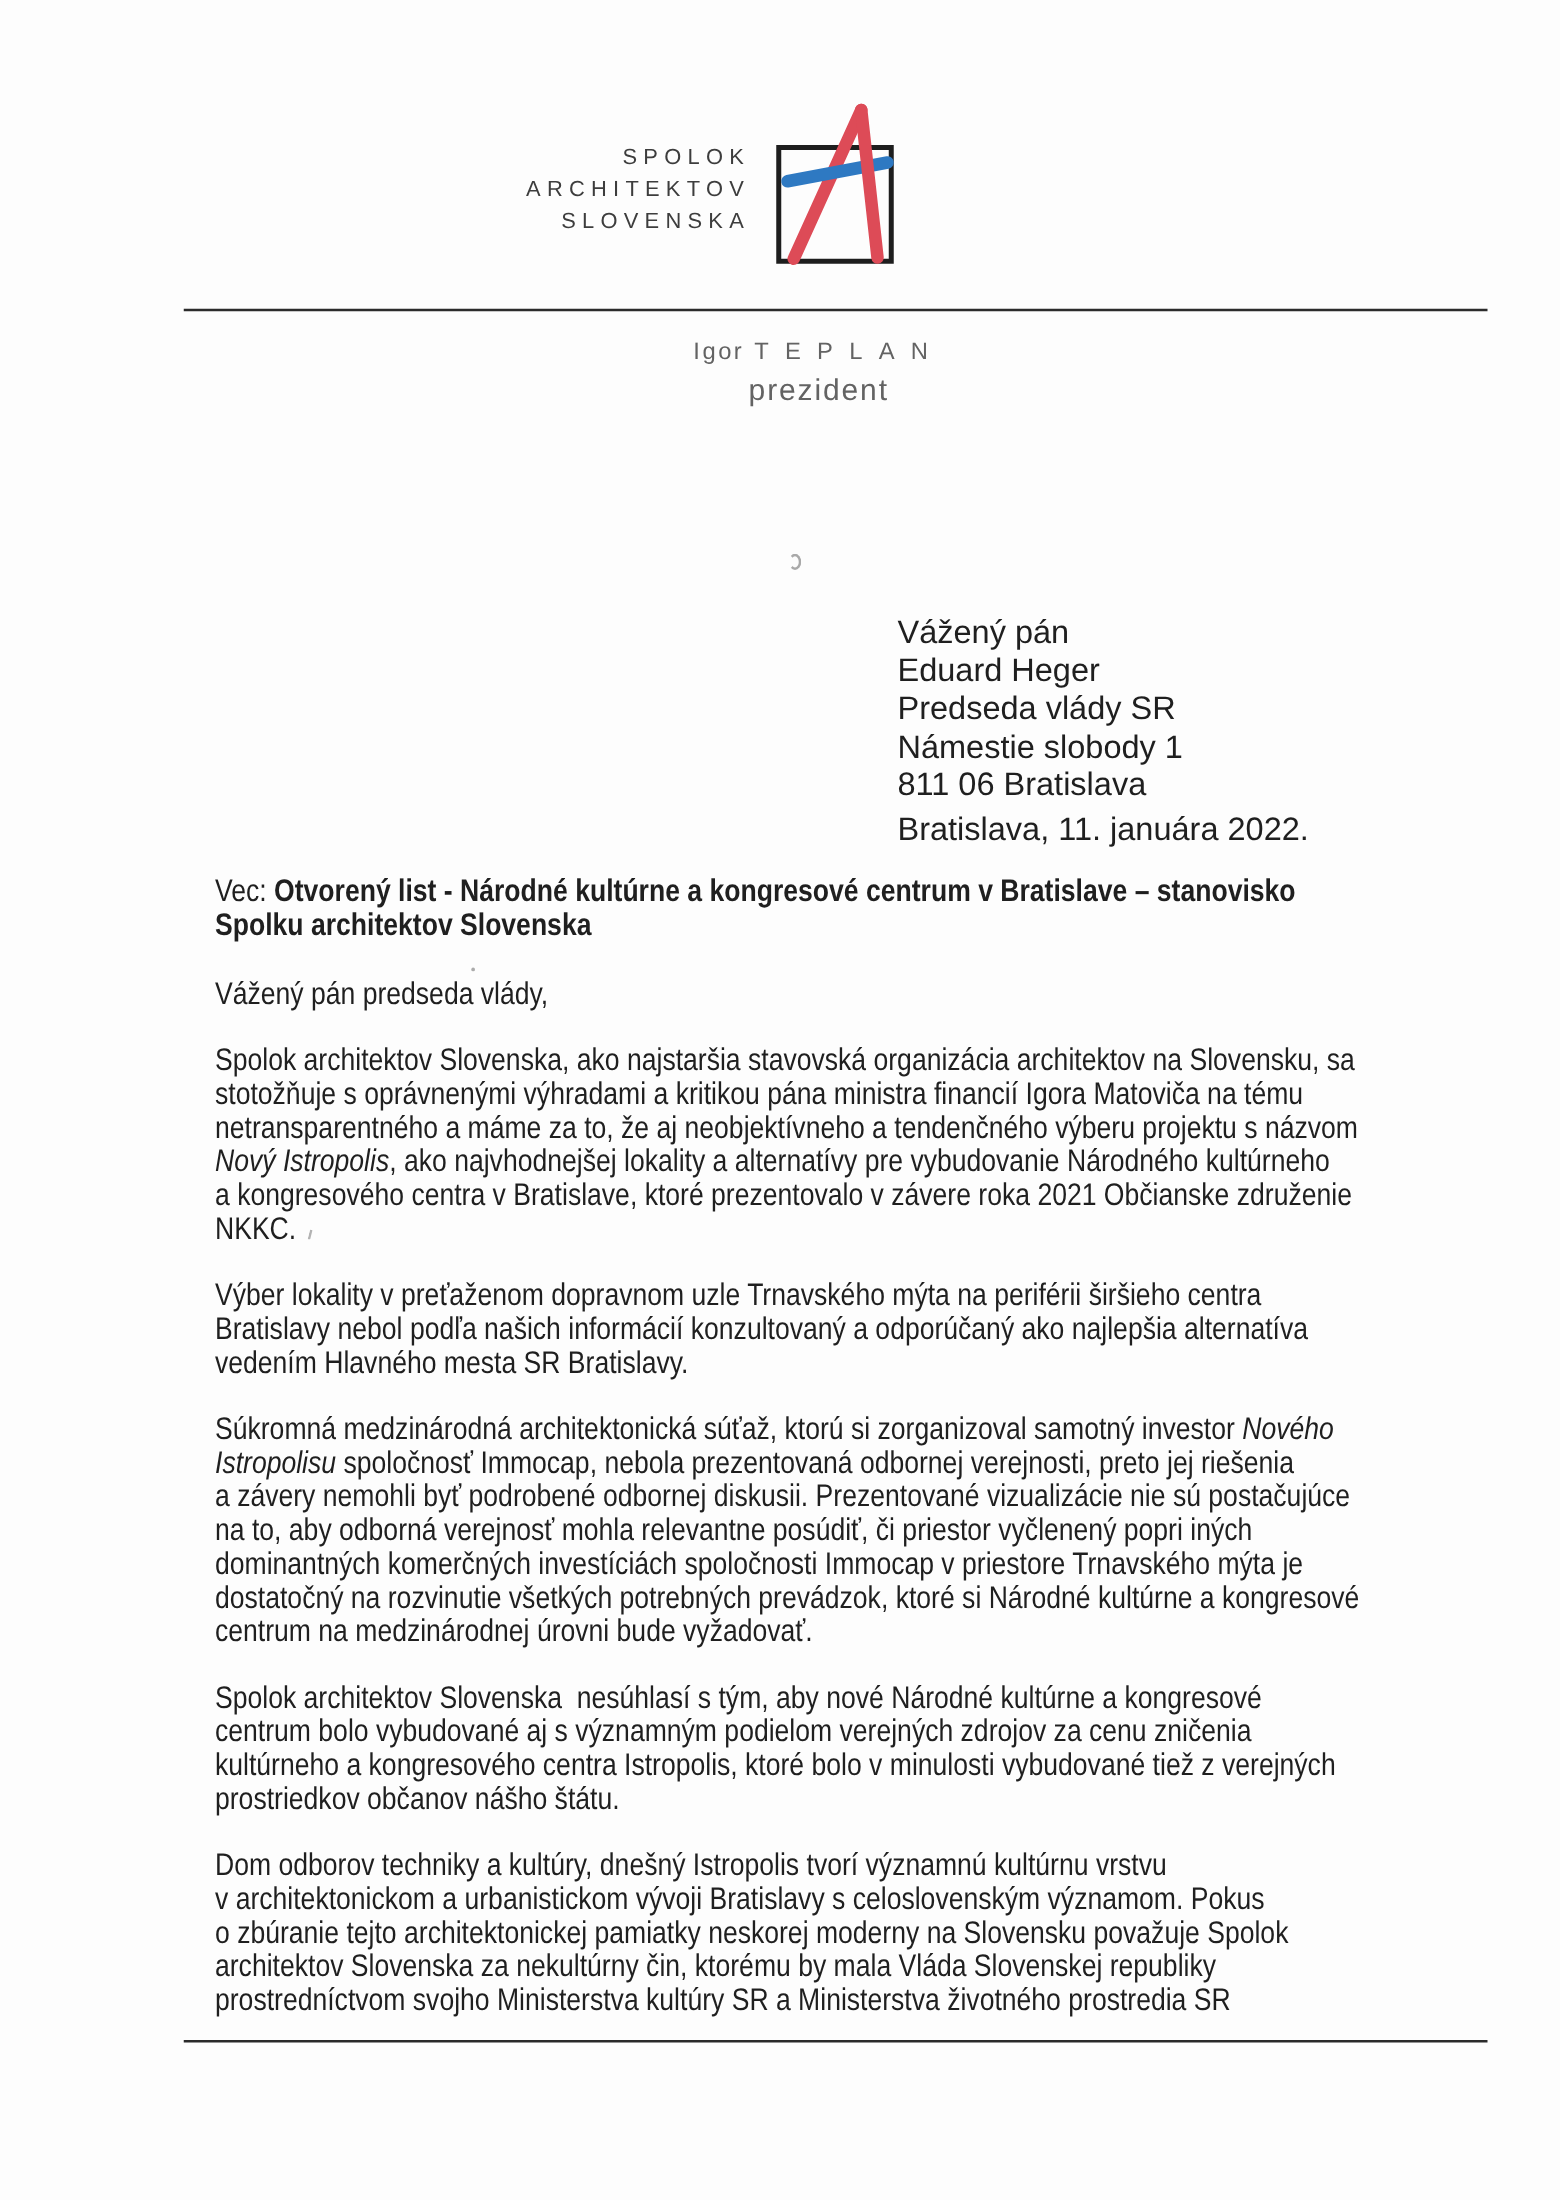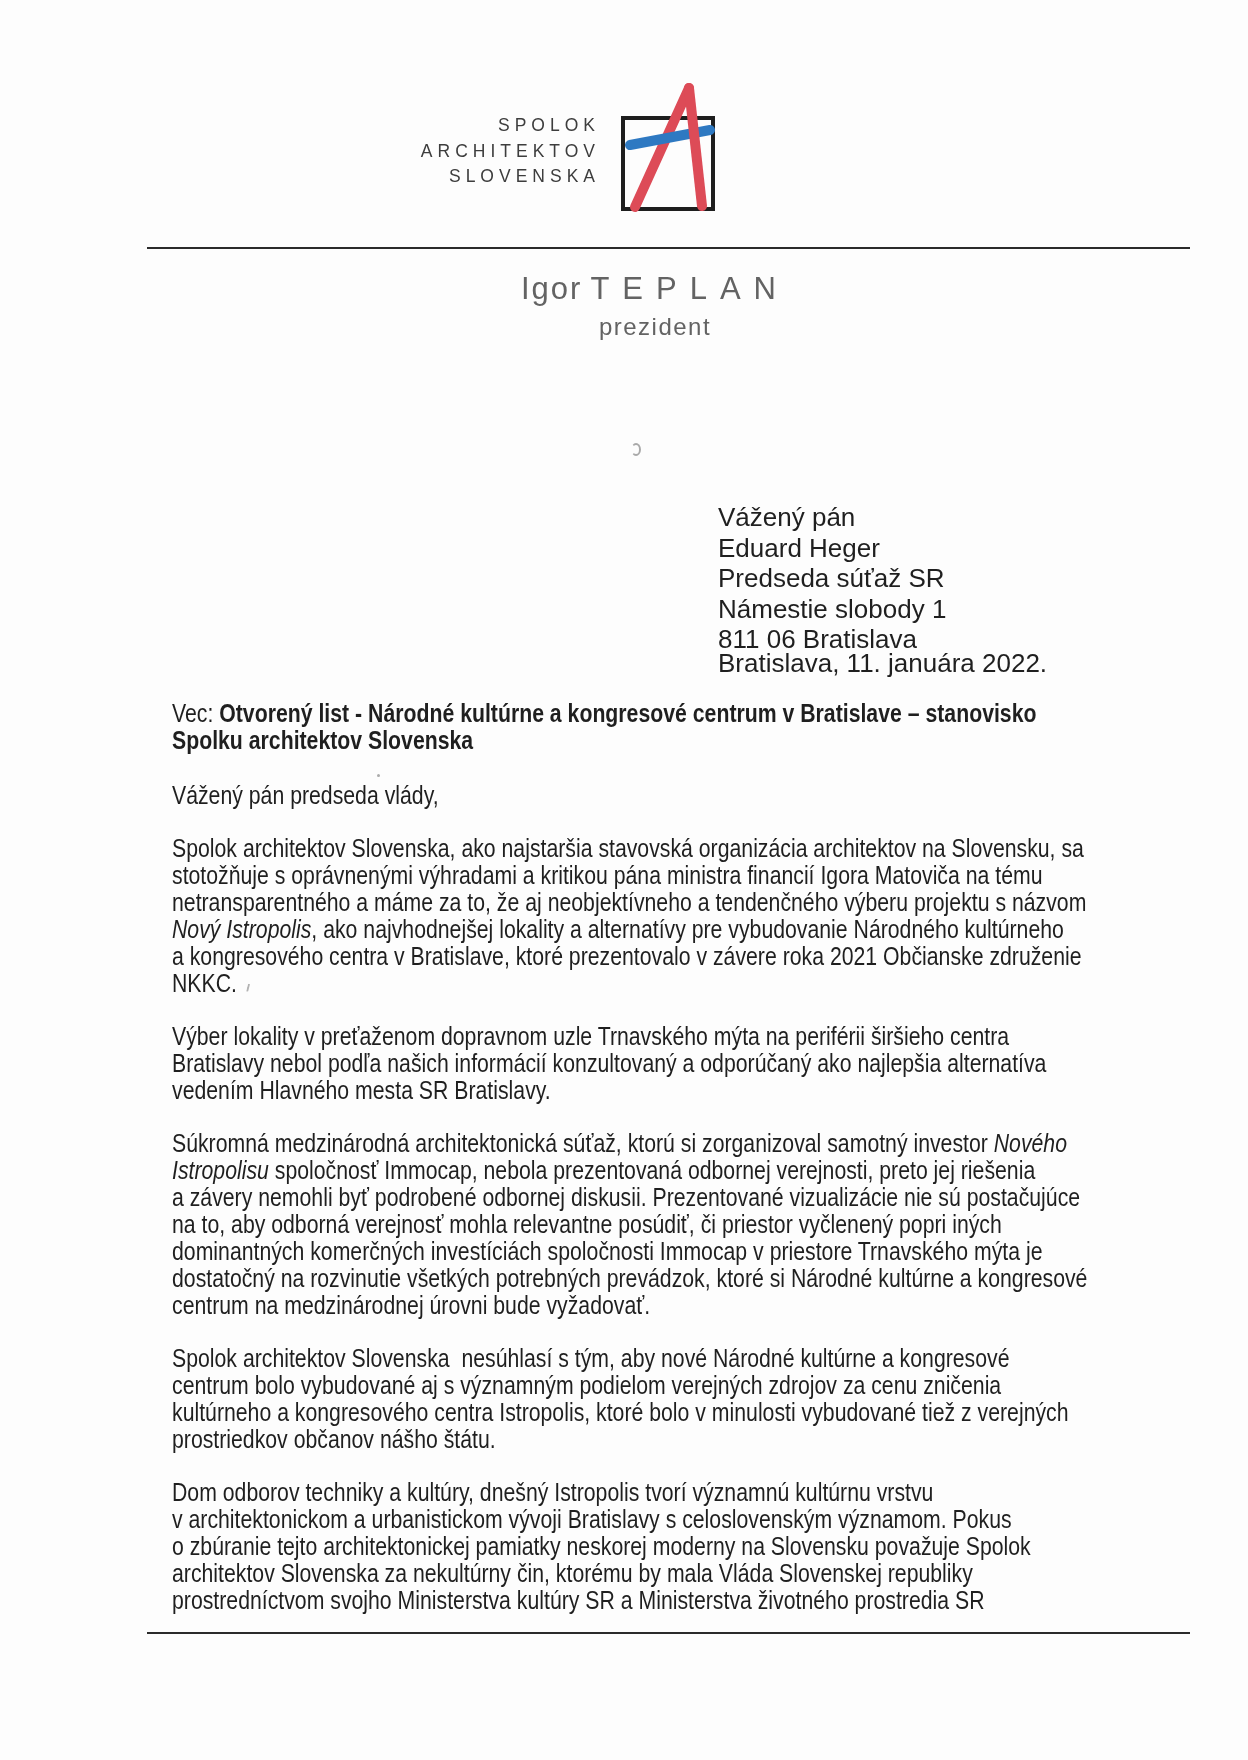--- a/index.html
+++ b/index.html
@@ -17,25 +17,25 @@
   }
   .logo-left  { left:288px; width:312px; text-align:right; }
   .logo-right { left:737px; text-align:left; }
   .logo-mark  { position:absolute; left:608px; top:68px; width:112px; height:150px; }
 
   .rule { position:absolute; left:147px; width:1043px; height:0; border-top:2px solid #2b2b2b; }
   .top-rule { top:247px; }
   .footer-rule { top:1632px; }
 
   .president { position:absolute; left:400px; top:271px; width:510px; text-align:center; color:#636363; }
-  .president .name { font-size:31px; letter-spacing:2px; }
+  .president .name { font-size:19px; letter-spacing:2px; }
   .president .surname { letter-spacing:13px; margin-left:8px; }
   .president .title { font-size:24px; margin-top:6px; letter-spacing:1.5px; }
 
-  .recipient { position:absolute; left:718px; top:502px; font-size:26px; }
+  .recipient { position:absolute; left:718px; top:490px; font-size:26px; }
   .recipient .line { line-height:30.5px; }
   .dateline { position:absolute; left:718px; top:648px; font-size:26px; }
 
   
   .body-text {
     position:absolute; left:172px; top:700px; width:1270px;
     font-size:25px; line-height:27px;
     transform:scaleX(0.85); transform-origin:left top;
   }
   .body-text .block { margin-bottom:26px; }
@@ -87,21 +87,21 @@
     <div class="title" data-name="president-title">prezident</div>
   </div>
 
   <div class="speck speck-1" data-name="scan-artifact"></div>
   <div class="speck speck-2" data-name="scan-artifact"></div>
   <div class="speck speck-3" data-name="scan-artifact"></div>
 
   <div class="recipient" data-name="recipient-address-block">
       <div class="line" data-name="text-line"><span data-name="text-run">Vážený pán</span></div>
       <div class="line" data-name="text-line"><span data-name="text-run">Eduard Heger</span></div>
-      <div class="line" data-name="text-line"><span data-name="text-run">Predseda súťaž SR</span></div>
+      <div class="line" data-name="text-line"><span data-name="text-run">Predseda vlády SR</span></div>
       <div class="line" data-name="text-line"><span data-name="text-run">Námestie slobody 1</span></div>
       <div class="line" data-name="text-line"><span data-name="text-run">811 06 Bratislava</span></div>
     </div>
   <div class="dateline" data-name="date-line">Bratislava, 11. januára 2022.</div>
 
   <div class="body-text" data-name="letter-body">
       <div class="block" data-name="subject">
         <div class="line" data-name="text-line"><span data-name="text-run">Vec: </span><span class="b" data-name="bold-text">Otvorený list - Národné kultúrne a kongresové centrum v Bratislave – stanovisko</span></div>
         <div class="line" data-name="text-line"><span class="b" data-name="bold-text">Spolku architektov Slovenska</span></div>
       </div>

